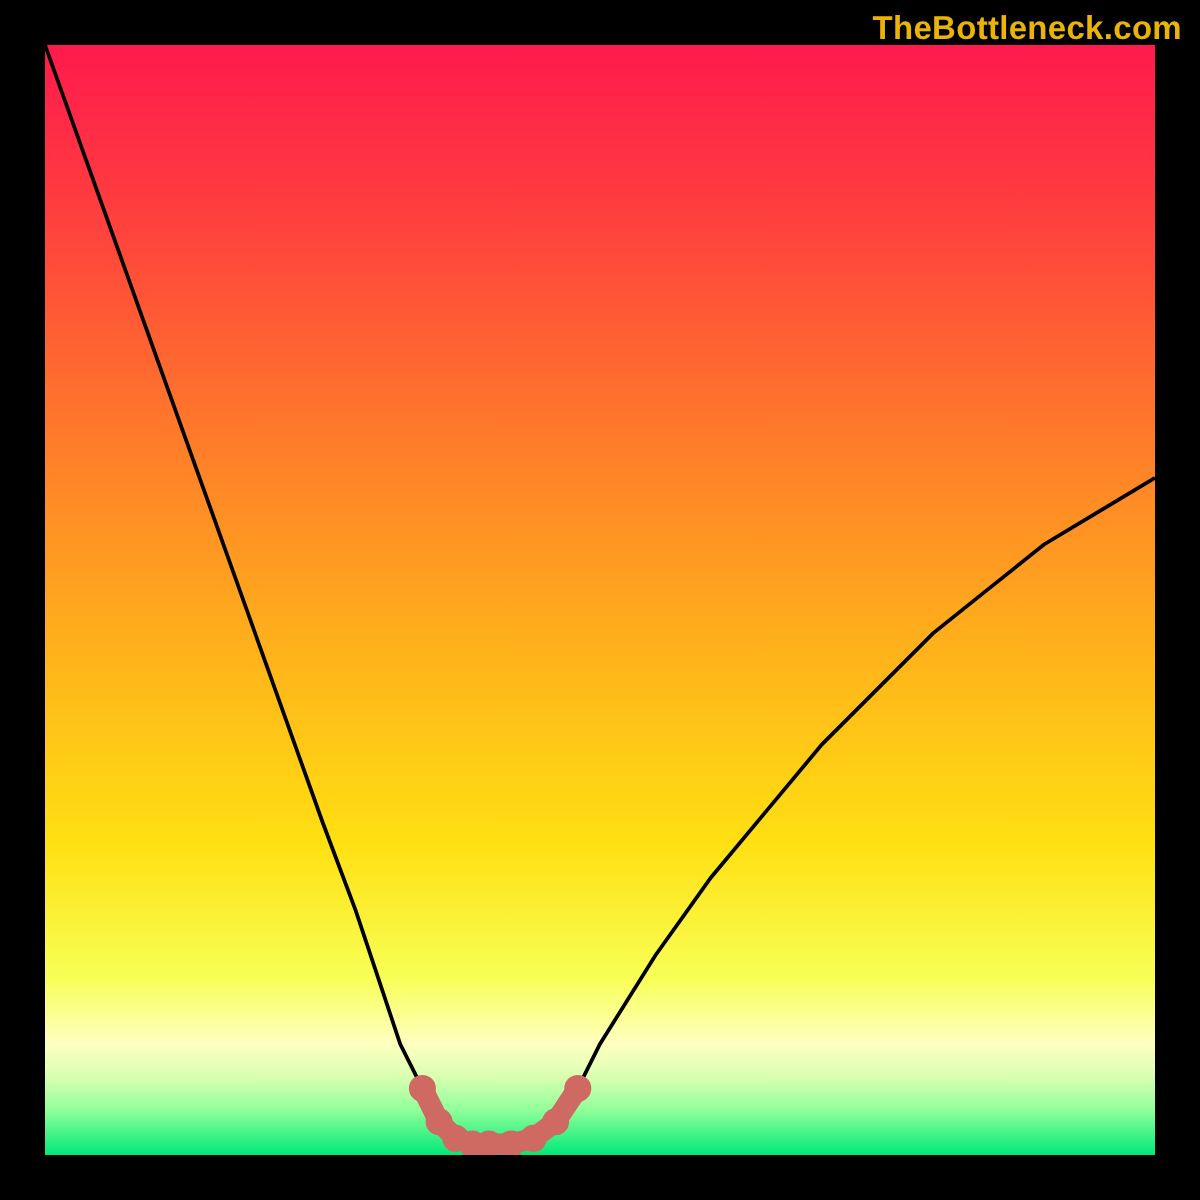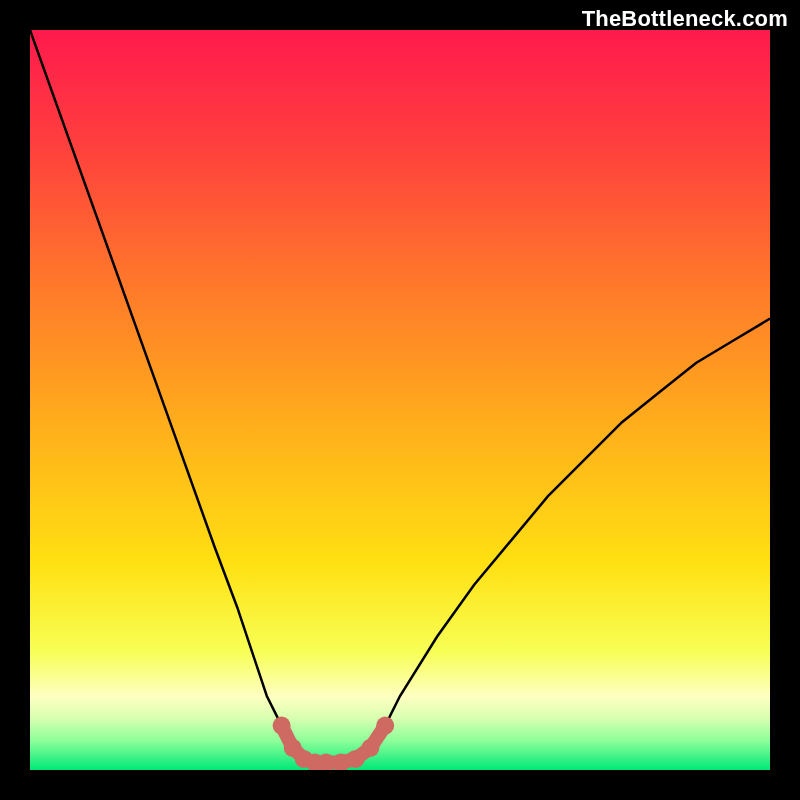--- a/index.html
+++ b/index.html
@@ -33,21 +33,21 @@
     width: 740px;
     height: 740px;
   }
   .watermark {
     position: absolute;
     top: 6px;
     right: 12px;
     font-family: Arial, Helvetica, sans-serif;
     font-size: 22px;
     font-weight: 600;
-    color: #ffffff;
+    color: #eab308;
     letter-spacing: 0.2px;
   }
   svg.curve {
     position: absolute;
     left: 0;
     top: 0;
     width: 740px;
     height: 740px;
   }
 </style>

